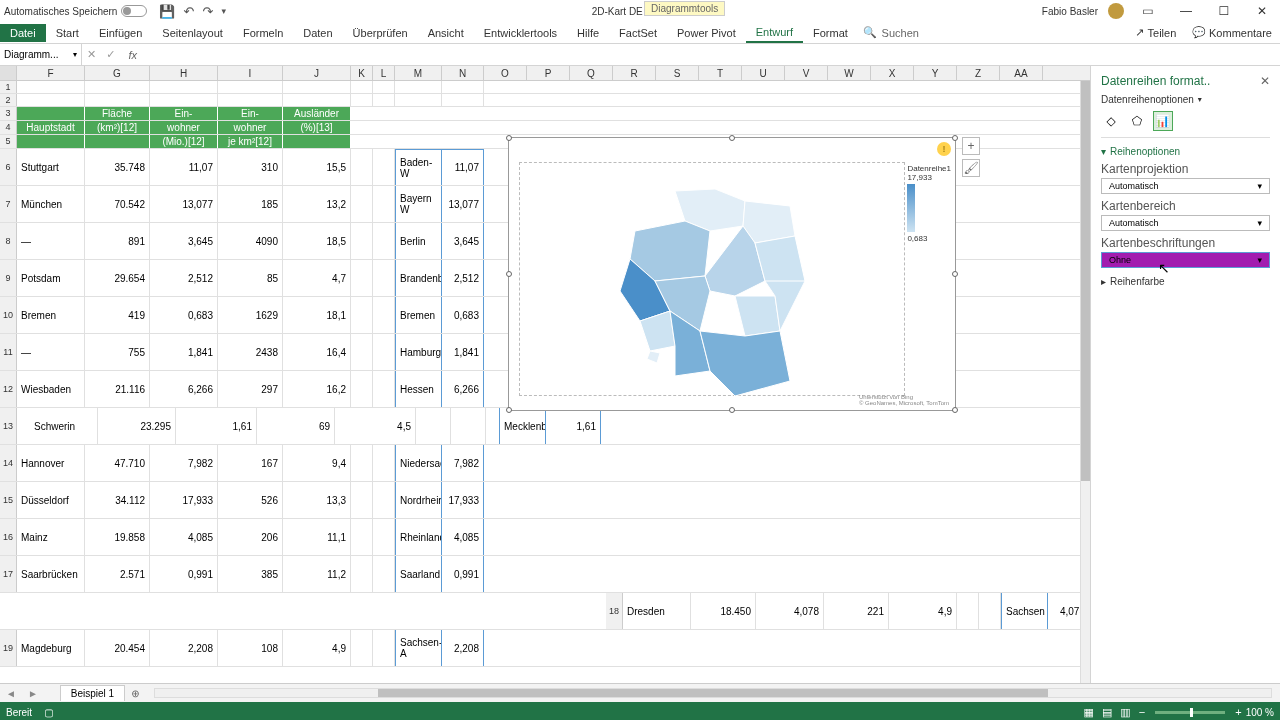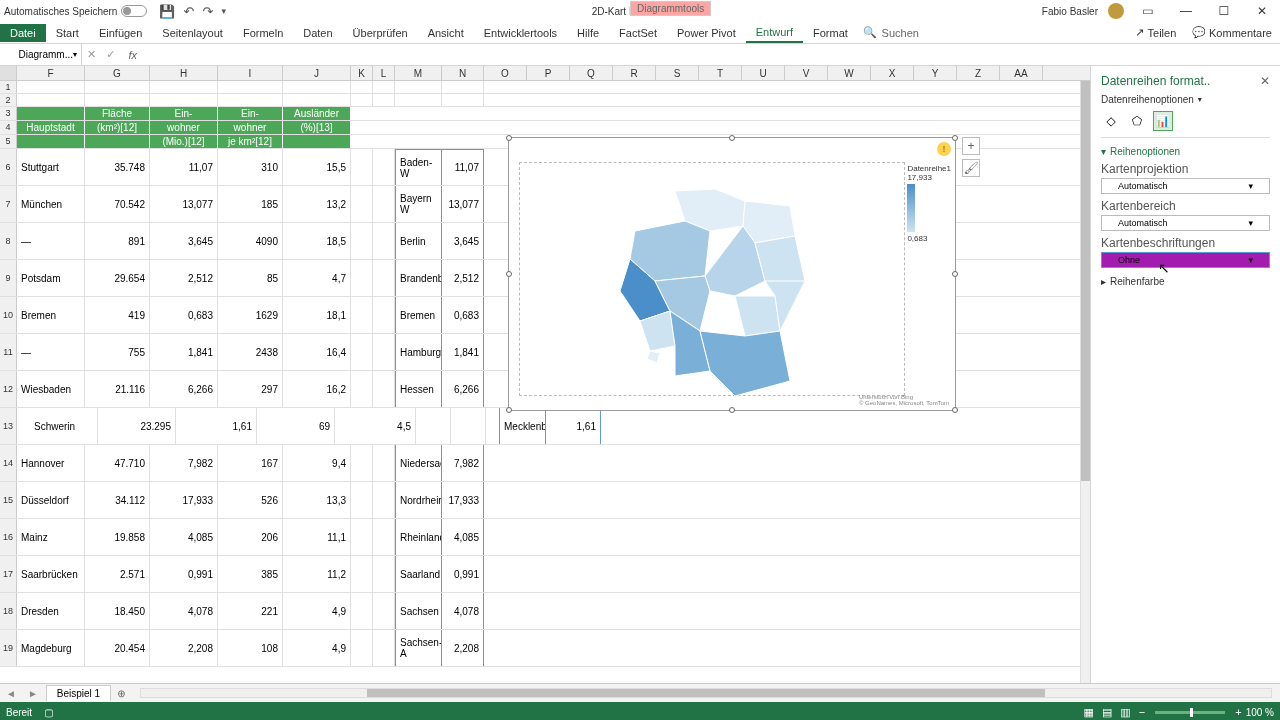--- a/index.html
+++ b/index.html
@@ -6,37 +6,37 @@
 body { background: #fff; width: 1280px; height: 720px; overflow: hidden; font-size: 11px; }
 
 
 .titlebar { height: 22px; background: #fff; display: flex; align-items: center; padding: 0 4px; border-bottom: 0; }
 .titlebar .autosave { display: flex; align-items: center; gap: 4px; color: #333; font-size: 10px; }
 .titlebar .toggle { width: 26px; height: 12px; border: 1px solid #999; border-radius: 6px; display: inline-block; position: relative; background: #fff; }
 .titlebar .toggle::after { content: ''; width: 8px; height: 8px; background: #999; border-radius: 50%; position: absolute; top: 1px; left: 1px; }
 .titlebar .qat { display: flex; gap: 8px; margin-left: 12px; align-items: center; }
 .titlebar .qat span { color: #555; font-size: 13px; cursor: pointer; }
 .titlebar .center { flex: 1; text-align: center; color: #333; font-size: 10px; }
-.titlebar .tools { position: absolute; left: 630px; top: 1px; font-size: 10px; color: #666; border: 1px solid #ccc; padding: 1px 6px; background: #fca5a5; }
+.titlebar .tools { position: absolute; left: 644px; top: 1px; font-size: 10px; color: #666; border: 1px solid #ccc; padding: 1px 6px; background: #fef9c3; }
 .titlebar .right { display: flex; gap: 10px; align-items: center; color: #333; font-size: 10px; }
 .titlebar .avatar { width: 16px; height: 16px; background: #c19a3e; border-radius: 50%; }
 .titlebar .winbtn { width: 28px; text-align: center; font-size: 12px; cursor: pointer; }
 
 
 .ribbon-tabs { height: 22px; display: flex; align-items: center; background: #fff; border-bottom: 1px solid #d4d4d4; }
 .ribbon-tabs .tab { padding: 3px 10px; font-size: 11px; color: #333; cursor: pointer; }
 .ribbon-tabs .tab.file { background: #217346; color: #fff; }
 .ribbon-tabs .tab.active { color: #217346; border-bottom: 2px solid #217346; }
 .ribbon-tabs .search { margin-left: 6px; display: flex; align-items: center; gap: 4px; color: #666; font-size: 11px; }
 .ribbon-tabs .spacer { flex: 1; }
 .ribbon-tabs .share { font-size: 11px; color: #333; padding: 2px 8px; display: flex; align-items: center; gap: 3px; }
 
 
 .fbar { height: 22px; display: flex; align-items: center; border-bottom: 1px solid #d4d4d4; background: #fff; }
-.fbar .namebox { width: 82px; border-right: 1px solid #d4d4d4; padding: 0 4px; font-size: 10px; display: flex; justify-content: flex-end; align-items: center; height: 100%; }
+.fbar .namebox { width: 82px; border-right: 1px solid #d4d4d4; padding: 0 4px; font-size: 10px; display: flex; justify-content: space-between; align-items: center; height: 100%; }
 .fbar .fx { padding: 0 8px; color: #666; font-style: italic; }
 .fbar .fxbtn { color: #999; padding: 0 5px; }
 
 
 .main { display: flex; height: 617px; }
 
 
 .sheet { flex: 1; position: relative; overflow: hidden; }
 .colhdr { display: flex; height: 15px; border-bottom: 1px solid #ccc; background: #f0f0f0; }
 .colhdr .sel { width: 17px; border-right: 1px solid #ccc; background: #e0e0e0; }
@@ -71,28 +71,28 @@
 
 
 .panel { width: 190px; border-left: 1px solid #d4d4d4; background: #fff; padding: 8px 10px; }
 .panel .ptitle { font-size: 12px; color: #217346; display: flex; justify-content: space-between; align-items: center; }
 .panel .sub { font-size: 10px; color: #333; margin-top: 6px; display: flex; align-items: center; gap: 4px; }
 .panel .icons { display: flex; gap: 6px; margin-top: 6px; border-bottom: 1px solid #ddd; padding-bottom: 6px; }
 .panel .icon { width: 20px; height: 20px; border: 1px solid transparent; display: flex; align-items: center; justify-content: center; font-size: 12px; }
 .panel .icon.active { background: #dcefdc; border: 1px solid #4ca858; }
 .panel .sect { font-size: 10px; color: #217346; margin-top: 8px; display: flex; align-items: center; gap: 4px; }
 .panel .lbl { font-size: 12px; color: #555; margin-top: 5px; }
-.panel .dd { width: 100%; border: 1px solid #bbb; font-size: 9px; padding: 2px 16px; margin-top: 2px; background: #fff; display: flex; justify-content: space-between; }
+.panel .dd { width: 100%; border: 1px solid #bbb; font-size: 9px; padding: 2px 7px; margin-top: 2px; background: #fff; display: flex; justify-content: space-between; }
 .panel .dd.sel { background: #a21caf; border-color: #5b9bd5; }
 .cursor { position: absolute; left: 1158px; top: 260px; font-size: 14px; pointer-events: none; }
 
 
 .stabs { height: 19px; background: #f3f3f3; border-top: 1px solid #ccc; display: flex; align-items: center; font-size: 10px; }
 .stabs .nav { padding: 0 6px; color: #888; }
-.stabs .stab { padding: 2px 10px; background: #fff; border: 1px solid #ccc; border-bottom: none; margin-left: 2px; }
+.stabs .stab { padding: 2px 10px; background: #fff; border: 1px solid #ccc; border-bottom: none; margin-left: 16px; }
 .stabs .add { padding: 0 6px; color: #666; }
 .stabs .hscroll { flex: 1; margin: 0 8px; height: 10px; background: #f0f0f0; border: 1px solid #ddd; position: relative; }
 .stabs .hscroll .th { position: absolute; left: 20%; width: 60%; height: 100%; background: #c0c0c0; }
 
 
 .status { height: 20px; background: #217346; color: #fff; display: flex; align-items: center; font-size: 10px; padding: 0 6px; }
 .status .spacer { flex: 1; }
 .status .vbtn { padding: 0 4px; font-size: 11px; }
 .status .slider { width: 70px; height: 3px; background: #6fb07f; margin: 0 6px; position: relative; }
 .status .slider::after { content: ''; position: absolute; left: 50%; top: -3px; width: 3px; height: 9px; background: #fff; }
@@ -381,21 +381,21 @@
           <div class="cell cF l">Saarbrücken</div>
           <div class="cell cG r">2.571</div>
           <div class="cell cH r">0,991</div>
           <div class="cell cI r">385</div>
           <div class="cell cJ r">11,2</div>
           <div class="cell cK"></div>
           <div class="cell cL"></div>
           <div class="cell cM l" style="border-left: 1.5px solid rgb(91, 155, 213); border-right: 1px solid rgb(91, 155, 213);">Saarland</div>
           <div class="cell cN r" style="border-right: 1.5px solid rgb(91, 155, 213);">0,991</div>
         </div>
-        <div class="row" style="height: 37px;">
+        <div class="row" style="height: 37px; justify-content: flex-end;">
           <div class="rowhdr">18</div>
           <div class="cell cF l">Dresden</div>
           <div class="cell cG r">18.450</div>
           <div class="cell cH r">4,078</div>
           <div class="cell cI r">221</div>
           <div class="cell cJ r">4,9</div>
           <div class="cell cK"></div>
           <div class="cell cL"></div>
           <div class="cell cM l" style="border-left: 1.5px solid rgb(91, 155, 213); border-right: 1px solid rgb(91, 155, 213);">Sachsen</div>
           <div class="cell cN r" style="border-right: 1.5px solid rgb(91, 155, 213);">4,078</div>

